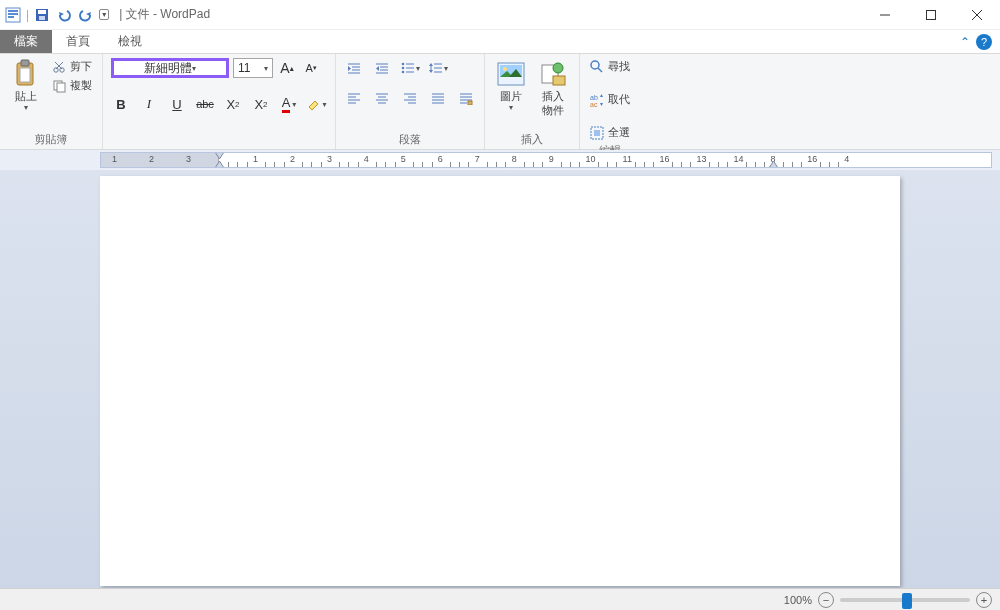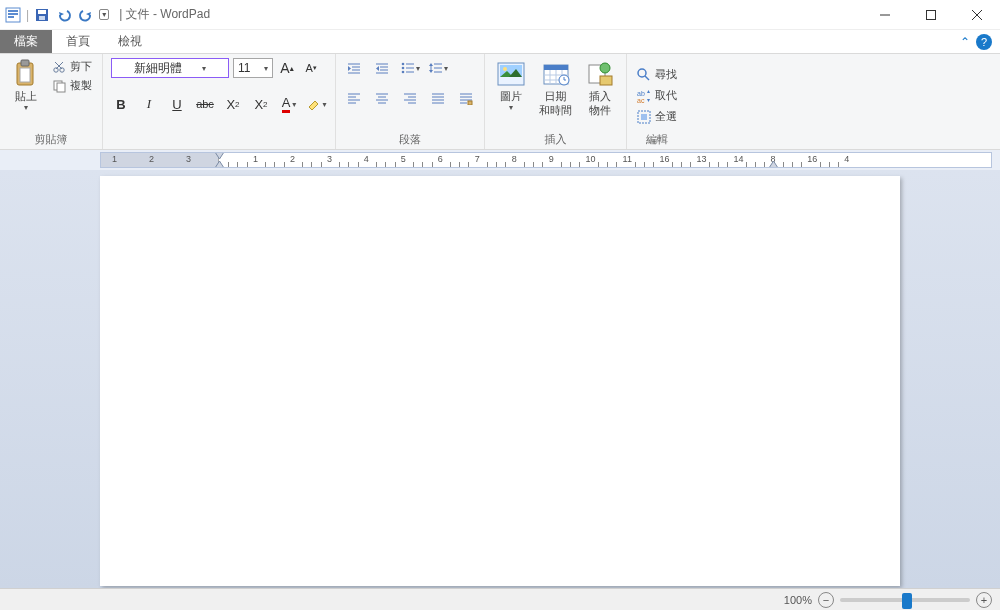--- a/index.html
+++ b/index.html
@@ -21,21 +21,21 @@
 .group { border-right: 1px solid #e0e0e0; padding: 4px 8px 2px; display: flex; flex-direction: column; justify-content: space-between; }
 .group-body { flex: 1; display: flex; gap: 6px; align-items:flex-start; }
 .group-label { text-align: center; font-size: 11px; color: #666; padding-top:2px; }
 
 .big-btn { display:flex; flex-direction:column; align-items:center; gap:2px; padding:2px 4px; font-size:11px; color:#444; text-align:center; line-height:1.1; }
 .big-btn .ic { width:28px; height:28px; display:flex; align-items:center; justify-content:center; }
 .small-col { display:flex; flex-direction:column; gap:2px; }
 .small-btn { display:flex; align-items:center; gap:4px; font-size:11px; color:#444; padding:1px 2px; }
 
 .font-row1 { display:flex; gap:4px; align-items:center; }
-.font-select { width:118px; height:20px; background:#fff; border:1px solid #8b5cf6; padding:0 22px; display:flex; align-items:center; justify-content:space-between; font-size:12px;}
+.font-select { width:118px; height:20px; background:#fff; border:3px solid #8b5cf6; padding:0 16px; display:flex; align-items:center; justify-content:center; font-size:12px;}
 .size-select { width:40px; height:20px; background:#fff; border:1px solid #a6a6a6; padding:0 4px; display:flex; align-items:center; justify-content:space-between; font-size:12px;}
 .font-row2 { display:flex; gap:8px; align-items:center; margin-top:10px; }
 .mini { width:20px; height:20px; display:flex; align-items:center; justify-content:center; font-size:13px; color:#333; }
 
 .para-col { display:flex; flex-direction:column; gap:10px; }
 .para-row { display:flex; gap:8px; }
 
 .ruler-wrap { height: 20px; background: #e9eef7; display:flex; align-items:center; padding-left:100px; padding-right:8px; position:relative;}
 .ruler { flex:1; height:16px; background:#fff; border:1px solid #b7c5de; position:relative; font-size:9px; color:#555; overflow:hidden; }
 .ruler .num { position:absolute; top:1px; font-size:9px; }
@@ -296,53 +296,35 @@
               <path d="M3 15 L10 9 L16 15 Z" fill="#3b8f3b"></path>
               <path d="M12 15 L19 7 L25 15 Z" fill="#2e6e2e"></path>
             </svg>
           </span>
         <span>圖片</span>
         <span class="drop">▾</span>
       </div>
       <div class="big-btn">
         <span class="ic">
             <svg width="28" height="24">
-              <rect x="2" y="3" width="24" height="19" fill="#fff" stroke="#6b8fbf"></rect>
-              <rect x="2" y="3" width="24" height="5" fill="#4a7ec8"></rect>
-              <line x1="8" y1="8" x2="8" y2="22" stroke="#b9cbe4"></line>
-              <line x1="14" y1="8" x2="14" y2="22" stroke="#b9cbe4"></line>
-              <line x1="20" y1="8" x2="20" y2="22" stroke="#b9cbe4"></line>
-              <line x1="2" y1="13" x2="26" y2="13" stroke="#b9cbe4"></line>
-              <line x1="2" y1="18" x2="26" y2="18" stroke="#b9cbe4"></line>
-              <circle cx="22" cy="18" r="5" fill="#fff" stroke="#4a7ec8"></circle>
-              <line x1="22" y1="18" x2="22" y2="15" stroke="#4a7ec8"></line>
-              <line x1="22" y1="18" x2="24" y2="18" stroke="#4a7ec8"></line>
-            </svg>
-          </span>
-        <span>日期</span>
-        <span>和時間</span>
-      </div>
-      <div class="big-btn">
-        <span class="ic">
-            <svg width="28" height="24">
               <rect x="3" y="3" width="16" height="18" fill="#fff" stroke="#888"></rect>
               <circle cx="19" cy="6" r="5" fill="#6fbf6f" stroke="#2e8b2e"></circle>
               <rect x="14" y="14" width="12" height="9" fill="#e6c96f" stroke="#a37b2c"></rect>
             </svg>
           </span>
         <span>插入</span>
         <span>物件</span>
       </div>
     </div>
     <div class="group-label">插入</div>
   </div>
 
   <div class="group" style="border-right:none;">
     <div class="group-body">
-      <div class="small-col" style="gap:4px;margin-top:8px;">
+      <div class="small-col" style="gap:16px;">
         <div class="small-btn">
           <span>
               <svg width="14" height="14">
                 <circle cx="5" cy="5" r="4" fill="none" stroke="#4a7ec8" stroke-width="1.5"></circle>
                 <line x1="8" y1="8" x2="12" y2="12" stroke="#4a7ec8" stroke-width="1.5"></line>
               </svg>
             </span>
           <span>尋找</span>
         </div>
         <div class="small-btn">

